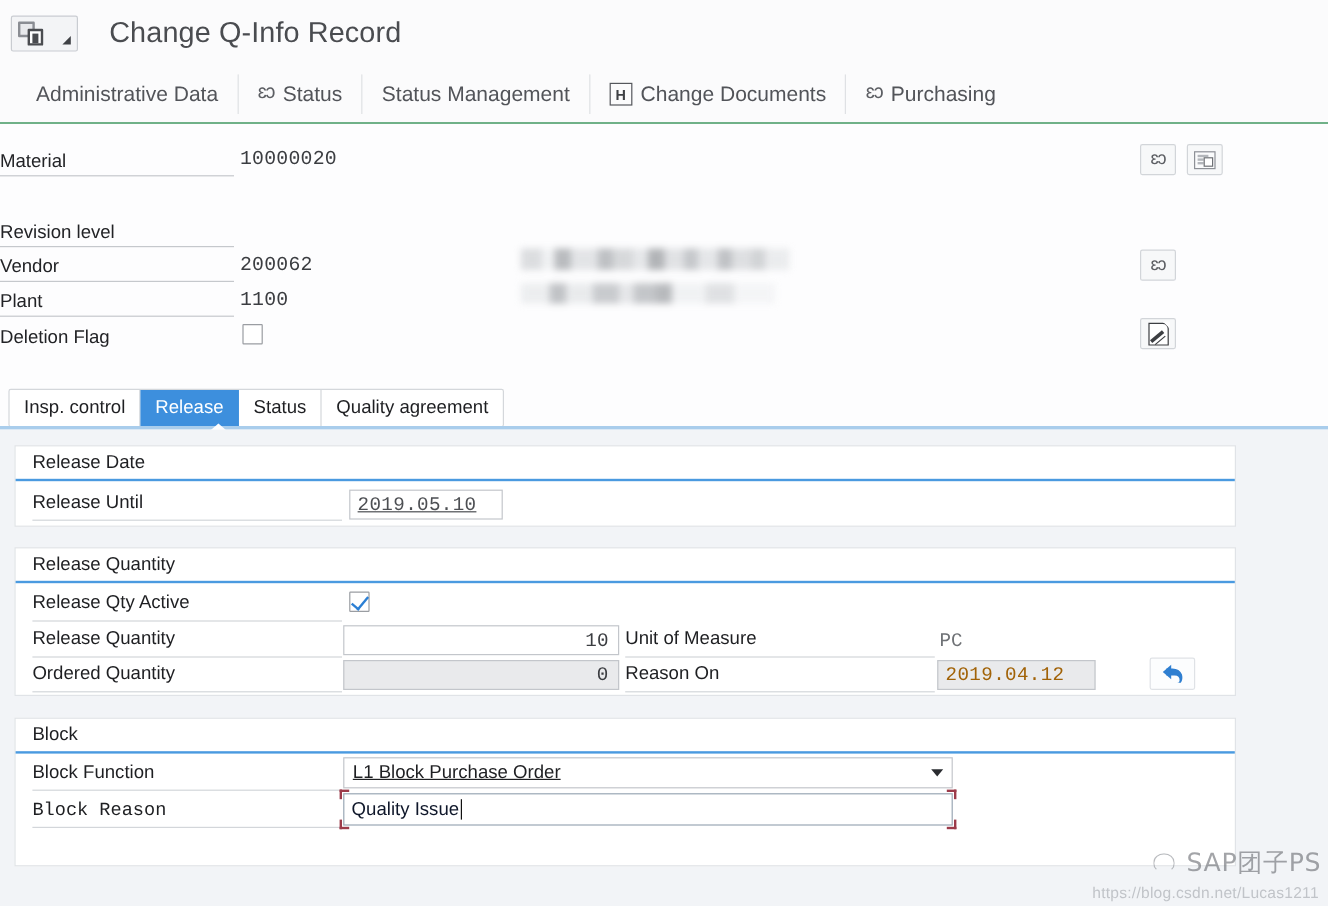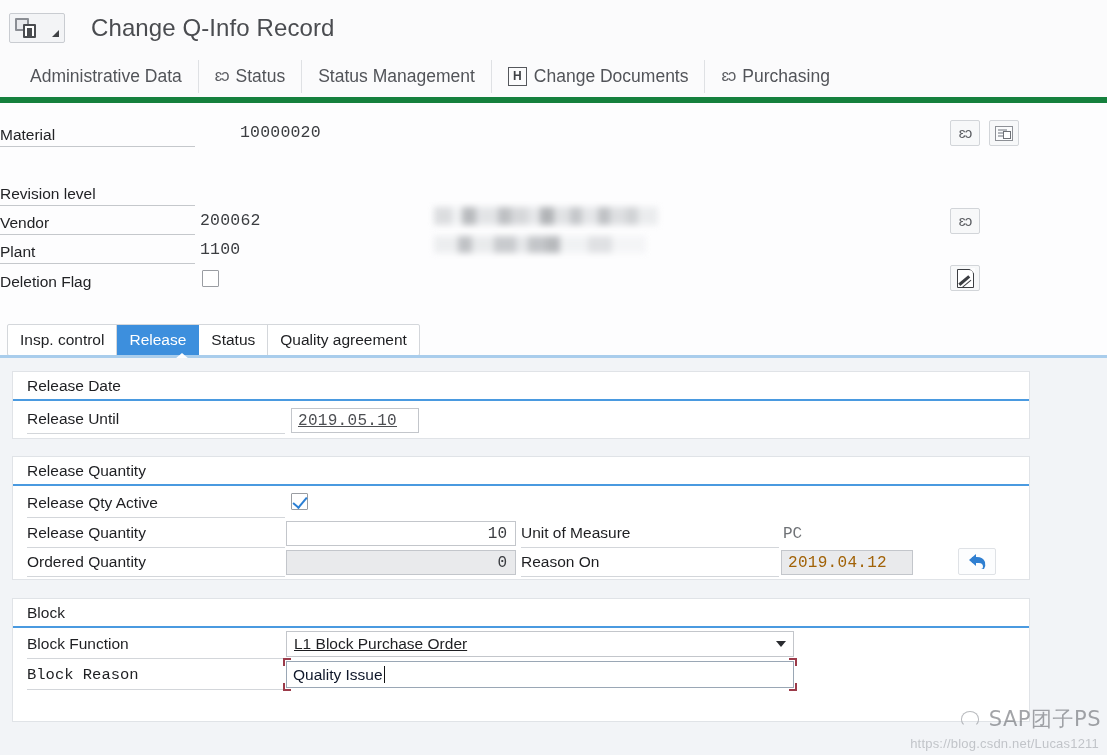--- a/index.html
+++ b/index.html
@@ -67,21 +67,21 @@
     font-size: 24px;
     color: #4a4c50;
     letter-spacing: 0.1px;
   }
 
   
   .navbar {
     position: absolute; left: 0; top: 55px; width: 1107px; height: 48px;
     background: #fbfbfc;
     display: flex; align-items: center;
-    border-bottom: 6px solid #15803d;
+    border-bottom: 1px solid #15803d;
   }
   .nav-item {
     display: flex; align-items: center; gap: 7px;
     height: 48px;
     padding: 0 16px;
     font-size: 17.5px;
     color: #525459;
     cursor: pointer;
     white-space: nowrap;
   }
@@ -420,21 +420,21 @@
     </div>
     <div class="nav-sep"></div>
     <div class="nav-item">
       <span class="ic-glasses">ɛɔ</span>
       <span>Purchasing</span>
     </div>
   </div>
 
   <div class="headform">
 
-    <div class="hf-row" style="top:14px;gap:40px;">
+    <div class="hf-row" style="top:14px;">
       <div class="hf-label">Material</div>
       <div class="hf-value">10000020</div>
     </div>
 
     <div class="hf-row" style="top:73px;">
       <div class="hf-label">Revision level</div>
       <div class="hf-value"></div>
     </div>
 
     <div class="hf-row" style="top:102px;">

